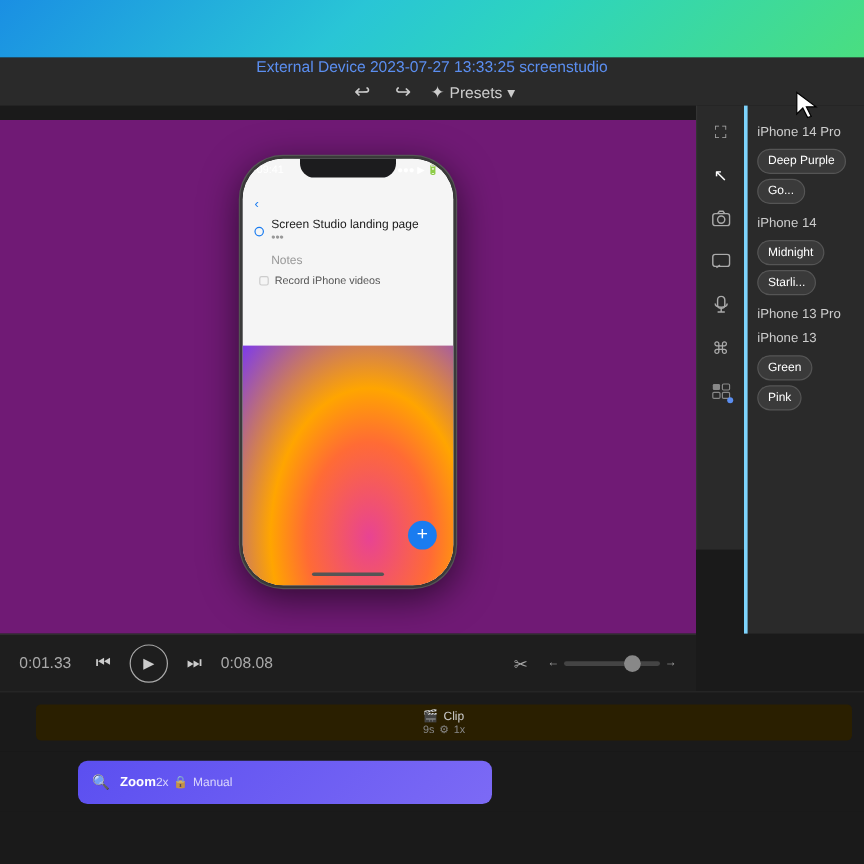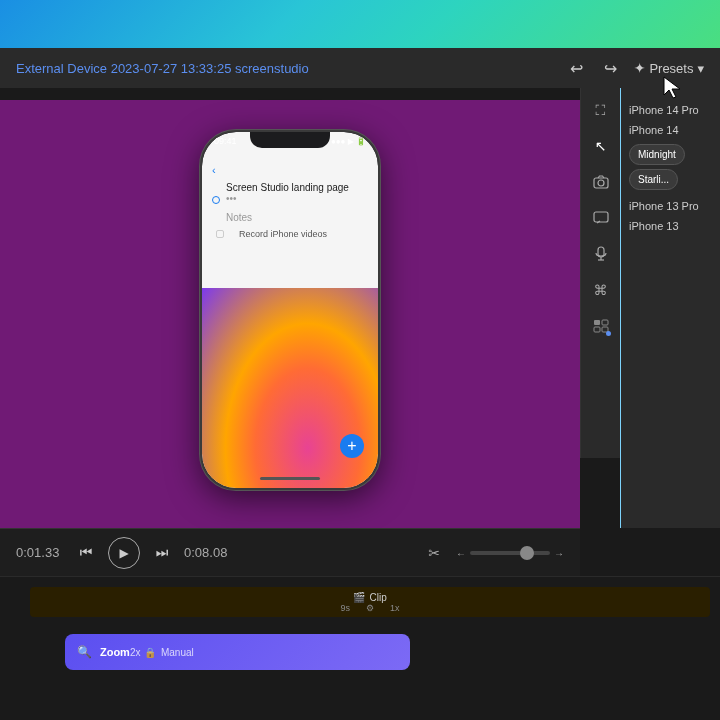--- a/index.html
+++ b/index.html
@@ -28,20 +28,21 @@
       position: absolute;
       top: 48px;
       left: 0;
       width: 720px;
       height: 40px;
       background: #2a2a2a;
       display: flex;
       align-items: center;
       justify-content: space-between;
       padding: 0 16px;
+      flex-direction: column;
     }
     .header-title {
       font-size: 13px;
       color: #ccc;
     }
     .header-title span {
       color: #5b8ef0;
     }
     .header-actions {
       display: flex;
@@ -151,21 +152,21 @@
       bottom: 0;
       padding: 8px 10px;
     }
     .phone-back-btn {
       font-size: 11px;
       color: #1a7cf0;
       margin-bottom: 2px;
     }
     .phone-app-item {
       display: flex;
-      align-items: flex-end;
+      align-items: center;
       gap: 6px;
       margin-bottom: 4px;
       padding: 4px 0;
     }
     .phone-dot {
       width: 8px;
       height: 8px;
       border-radius: 50%;
       border: 1.5px solid #1a7cf0;
       flex-shrink: 0;
@@ -181,21 +182,21 @@
     }
     .phone-notes-label {
       font-size: 10px;
       color: #999;
       margin-left: 14px;
       margin-bottom: 6px;
     }
     .phone-checkbox-item {
       display: flex;
       align-items: center;
-      gap: 15px;
+      gap: 5px;
       margin-left: 4px;
     }
     .phone-checkbox {
       width: 8px;
       height: 8px;
       border: 1px solid #ccc;
       border-radius: 2px;
     }
     .phone-checkbox-text {
       font-size: 9px;
@@ -269,21 +270,21 @@
     }
 
     
     .presets-panel {
       position: absolute;
       top: 88px;
       left: 620px;
       width: 100px;
       height: 440px;
       background: #2a2a2a;
-      border-left: 1px solid #7dd3fc;
+      border-left: 3px solid #7dd3fc;
       overflow-y: auto;
       padding: 8px;
     }
     .preset-group-title {
       font-size: 11px;
       color: #ccc;
       margin-bottom: 6px;
       margin-top: 8px;
     }
     .preset-btn {
@@ -411,21 +412,21 @@
       color: #ccc;
       display: flex;
       align-items: center;
       gap: 4px;
     }
     .clip-meta {
       font-size: 9px;
       color: #888;
       display: flex;
       align-items: center;
-      gap: 16px;
+      gap: 4px;
     }
 
     
     .zoom-track {
       position: absolute;
       top: 626px;
       left: 0;
       width: 720px;
       height: 50px;
       background: #1a1a1a;
@@ -558,27 +559,35 @@
       <rect x="9" y="1" width="6" height="5" rx="1" stroke="#888" stroke-width="1"></rect>
       <rect x="1" y="8" width="6" height="5" rx="1" stroke="#888" stroke-width="1"></rect>
       <rect x="9" y="8" width="6" height="5" rx="1" stroke="#888" stroke-width="1"></rect>
     </svg>
     <div class="toolbar-dot"></div>
   </div>
 </div>
 
 <div class="presets-panel">
   <div class="preset-group-title">iPhone 14 Pro</div>
+  <div>
+    <span class="preset-btn">Deep Purple</span>
+    <span class="preset-btn">Go...</span>
+  </div>
   <div class="preset-group-title">iPhone 14</div>
   <div>
     <span class="preset-btn">Midnight</span>
     <span class="preset-btn">Starli...</span>
   </div>
   <div class="preset-group-title">iPhone 13 Pro</div>
   <div class="preset-group-title">iPhone 13</div>
+  <div>
+    <span class="preset-btn">Green</span>
+    <span class="preset-btn">Pink</span>
+  </div>
 </div>
 
 <svg class="cursor-svg" width="22" height="26" viewBox="0 0 22 26">
   <path d="M2 2 L2 20 L7 15 L11 23 L14 22 L10 14 L18 14 Z" fill="white" stroke="black" stroke-width="1"></path>
 </svg>
 
 <div class="playback-controls">
   <span class="time-label">0:01.33</span>
   <button class="ctrl-btn">⏮</button>
   <div class="play-btn">

